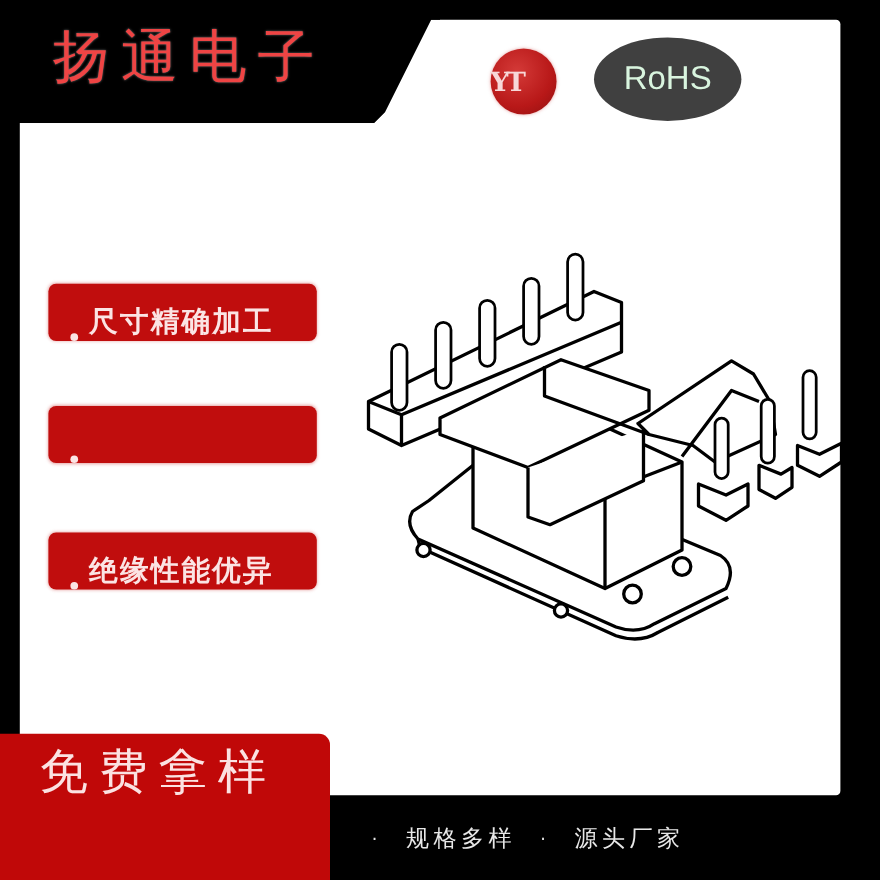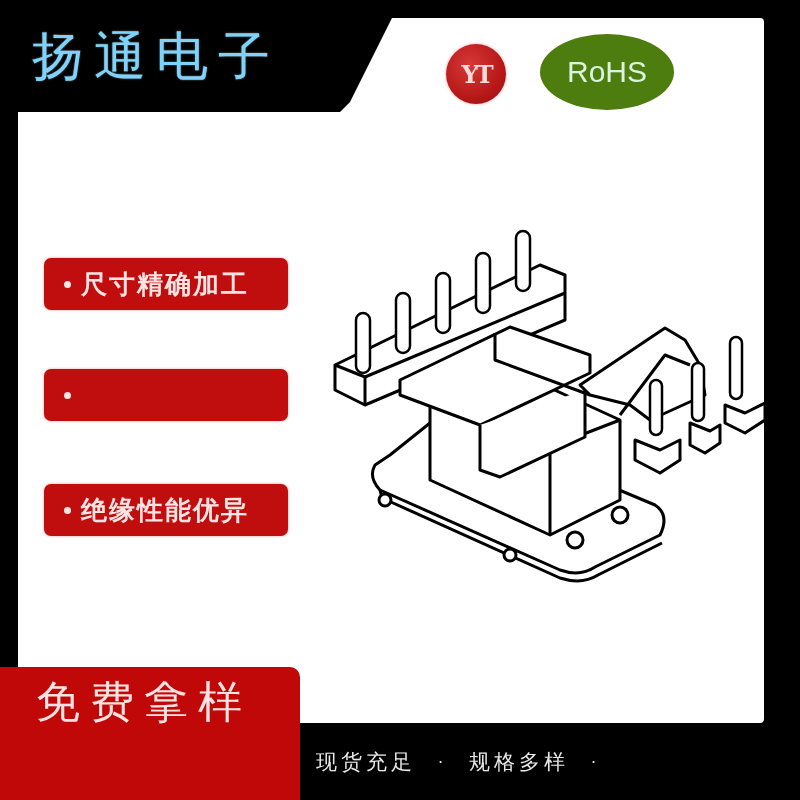--- a/index.html
+++ b/index.html
@@ -11,46 +11,46 @@
     .white-panel {
       position: absolute; left: 18px; top: 18px; width: 746px; height: 705px;
       background: #ffffff; border-radius: 4px;
     }
     .header-black {
       position: absolute; left: 0; top: 0; width: 400px; height: 112px;
       background: #000;
       clip-path: polygon(0 0, 400px 0, 400px 18px, 392px 18px, 350px 102px, 340px 112px, 0 112px);
     }
     .brand-title {
-      position: absolute; left: 32px; top: 24px;
-      color: #7dd3fc; font-size: 52px; letter-spacing: 10px; font-weight: normal;
-      font-family: Liberation Sans, sans-serif; line-height: 64px;
+      position: absolute; left: 48px; top: 24px;
+      color: #ef4444; font-size: 52px; letter-spacing: 10px; font-weight: normal;
+      font-family: Liberation Mono, monospace; line-height: 64px;
       text-shadow: 0 0 2px rgba(255,255,255,0.5);
     }
     .yt-logo {
       position: absolute; left: 446px; top: 44px; width: 60px; height: 60px;
       border-radius: 50%;
       background: radial-gradient(circle at 40% 35%, #d43a38 0%, #b81818 60%, #8f1010 100%);
-      display: flex; align-items: center; justify-content: center;
+      display: flex; align-items: center; justify-content: flex-start;
       color: #f7d8d8; font-family: "DejaVu Serif", serif; font-weight: bold;
       font-size: 24px; letter-spacing: -3px;
       box-shadow: 0 0 3px rgba(200,60,60,0.5);
     }
     .rohs-badge {
       position: absolute; left: 540px; top: 34px; width: 134px; height: 76px;
       border-radius: 50%;
-      background: #4d7c0f;
+      background: #404040;
       display: flex; align-items: center; justify-content: center;
       color: #d9f5df; font-family: "Liberation Sans", sans-serif; font-size: 30px;
     }
     .feature {
       position: absolute; left: 44px; width: 244px; height: 52px;
       background: #c00d0d; border-radius: 7px;
       color: #fbe4e4; font-size: 26px; font-weight: bold;
-      display: flex; align-items: center; padding-left: 20px; box-sizing: border-box;
+      display: flex; align-items: flex-end; padding-left: 20px; box-sizing: border-box;
       letter-spacing: 2px;
       box-shadow: 0 0 3px rgba(190,20,20,0.4);
     }
     .feature .dot {
       width: 7px; height: 7px; border-radius: 50%; background: #fbe4e4; margin-right: 10px; flex: 0 0 auto;
     }
     .drawing {
       position: absolute; left: 320px; top: 215px; width: 460px; height: 380px;
     }
     .cta {
@@ -139,17 +139,17 @@
     <circle cx="255" cy="325" r="8"></circle>
     <circle cx="300" cy="300" r="8"></circle>
   </svg>
 </div>
 
 <div class="cta">
   <div>免费拿样</div>
 </div>
 
 <div class="footer-tags">
-  <span>现货充足</span>
   <span class="sep">·</span>
   <span>规格多样</span>
   <span class="sep">·</span>
+  <span>源头厂家</span>
 </div>
 
 </body></html>

